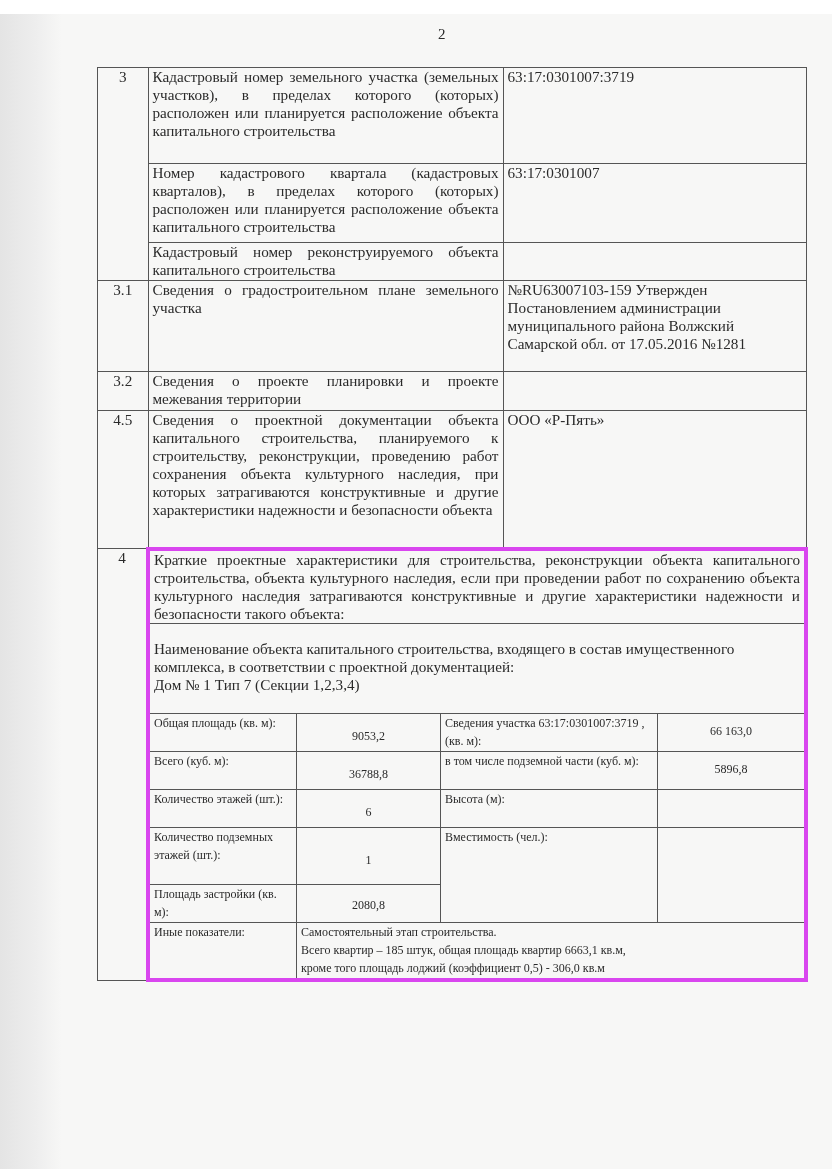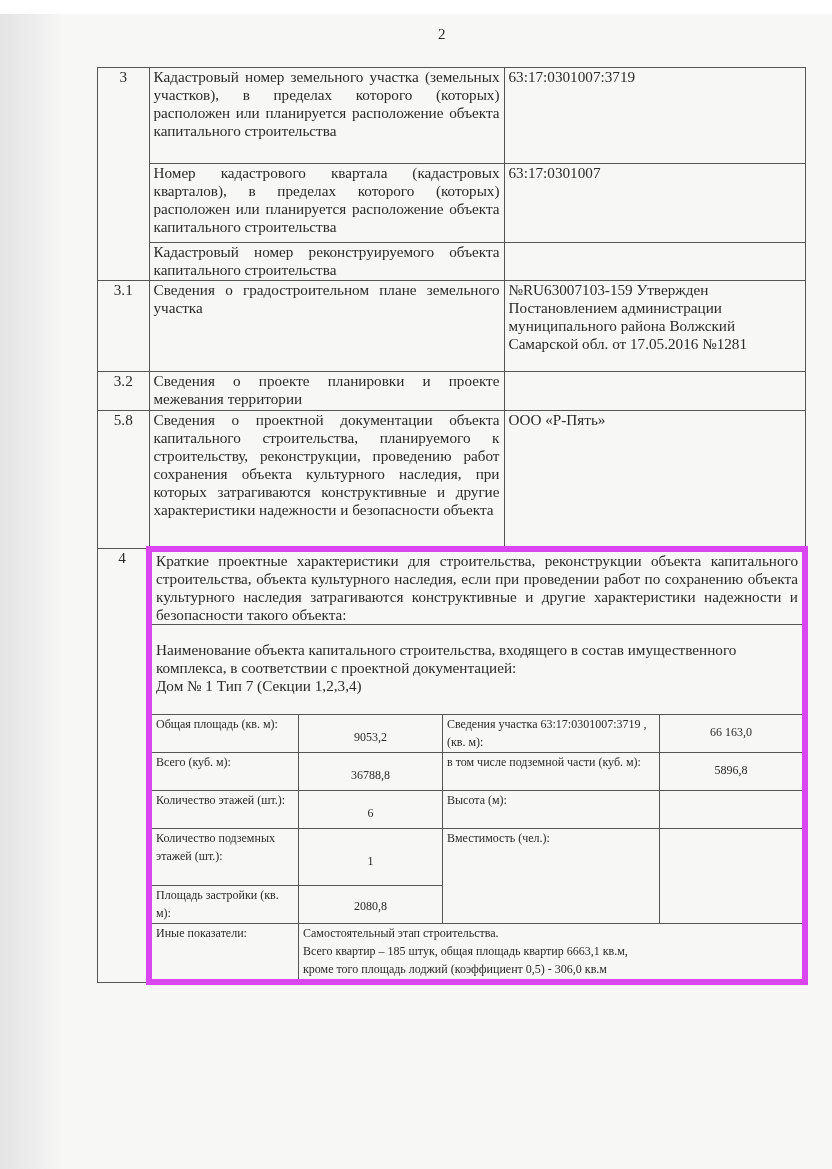--- a/index.html
+++ b/index.html
@@ -27,21 +27,21 @@
   .doc td {
     border: 1px solid #555; vertical-align: top; padding: 0 4px;
   }
   .num { width: 40px; text-align: center; }
   .lbl { width: 346px; text-align: justify; text-align-last: left; }
   .justify-all { text-align: justify; text-align-last: justify; }
   .val { text-align: left; }
   .sub {
     border-collapse: collapse; width: 100%; font-size: 12px; line-height: 18px;
   }
-  .doc td.subwrap { padding: 0; border: 6px solid #d946ef; }
+  .doc td.subwrap { padding: 0; border: 4px solid #d946ef; }
   .sub td { border: 1px solid #555; padding: 0 4px; vertical-align: top; }
   .sub tr:first-child td { border-top: none; }
   .sub tr td:first-child { border-left: none; }
   .sub tr td:last-child { border-right: none; margin-left: 7px; }
   .sub tr:last-child td { border-bottom: none; }
   .c1 { width: 138px; }
   .c2 { width: 135px; text-align: center; vertical-align: middle !important; }
   .c3 { width: 208px; }
   .c4 { text-align: center; }
   .intro { padding: 0 4px; text-align: justify; }
@@ -79,21 +79,21 @@
     <td class="val justify-all" style="text-align-last:left">№RU63007103-159 Утвержден Постановлением администрации муниципального района Волжский Самарской обл. от 17.05.2016 №1281</td>
   </tr>
 
   <tr style="height:39px">
     <td class="num">3.2</td>
     <td class="lbl">Сведения о проекте планировки и проекте межевания территории</td>
     <td class="val"></td>
   </tr>
 
   <tr style="height:138px">
-    <td class="num">5.8</td>
+    <td class="num">4.5</td>
     <td class="lbl">Сведения о проектной документации объекта капитального строительства, планируемого к строительству, реконструкции, проведению работ сохранения объекта культурного наследия, при которых затрагиваются конструктивные и другие характеристики надежности и безопасности объекта</td>
     <td class="val">ООО «Р-Пять»</td>
   </tr>
 
   <tr>
     <td class="num">4</td>
     <td colspan="2" class="subwrap">
       <div class="intro" style="height:72px">Краткие проектные характеристики для строительства, реконструкции объекта капитального строительства, объекта культурного наследия, если при проведении работ по сохранению объекта культурного наследия затрагиваются конструктивные и другие характеристики надежности и безопасности такого объекта:</div>
       <div class="namebox" style="height:57px">
         <div>Наименование объекта капитального строительства, входящего в состав имущественного комплекса, в соответствии с проектной документацией:</div>

